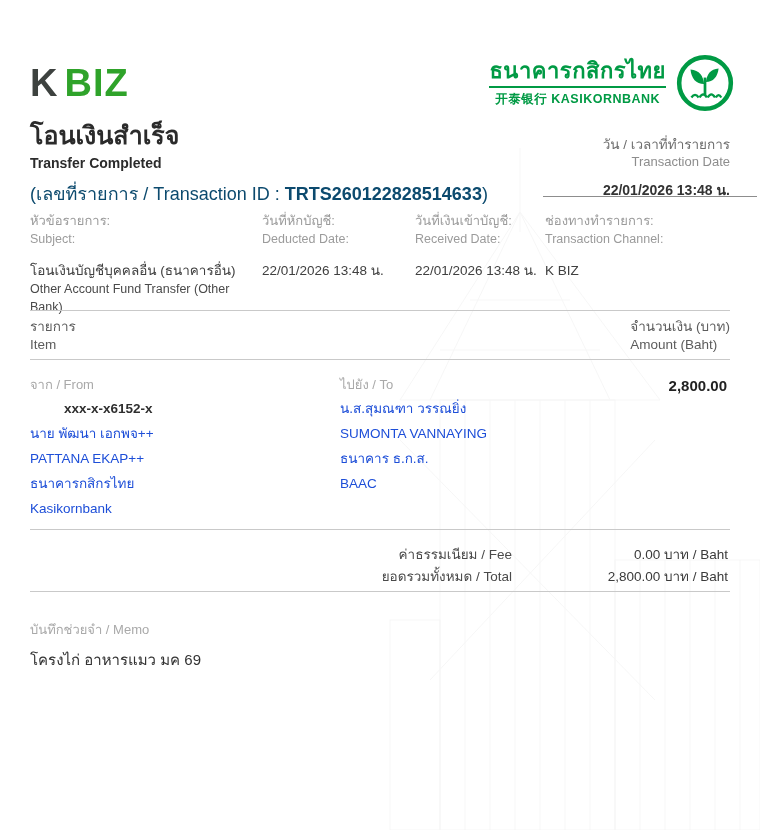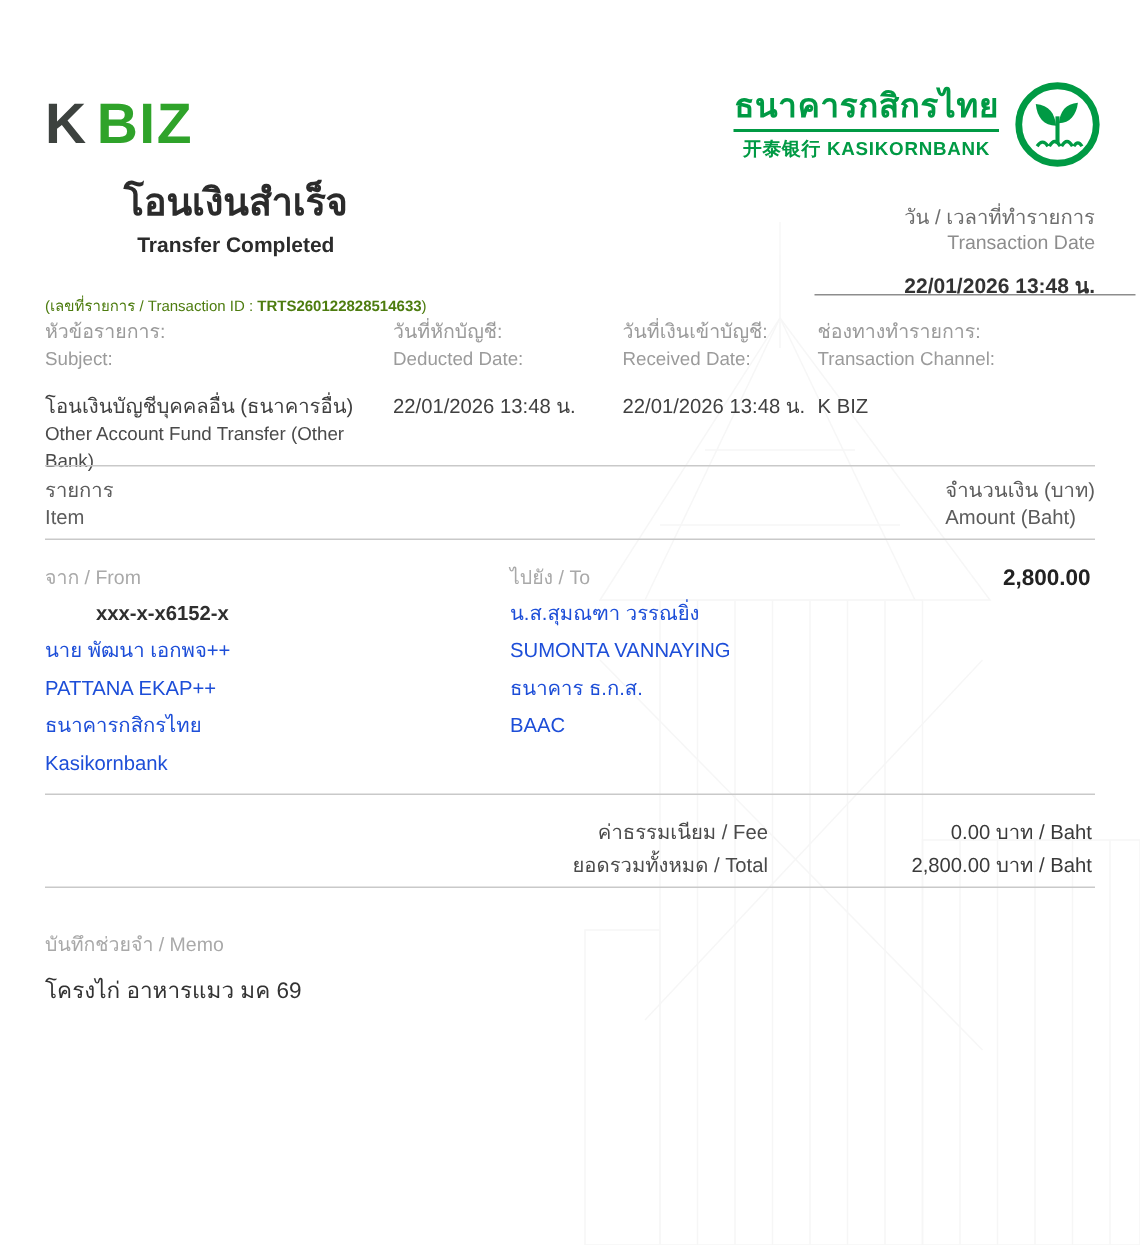--- a/index.html
+++ b/index.html
@@ -15,24 +15,24 @@
   .kbiz-biz { color:#2fa32a; margin-left:6px; }
 
   .bank-logo { position:absolute; right:26px; top:54px; display:flex; align-items:center; gap:10px; }
   .bank-text { text-align:center; color:#009a44; }
   .bank-th { font-size:22px; font-weight:700; line-height:24px; letter-spacing:0.5px; }
   .bank-rule { height:2px; background:#009a44; margin:3px 0 3px 0; }
   .bank-en { font-size:12.5px; font-weight:700; letter-spacing:0.5px; }
   .bank-seal { width:58px; height:58px; }
 
   
-  .title-block { position:absolute; left:30px; top:120px;text-align:center; }
+  .title-block { position:absolute; left:30px; top:120px; }
   .title-th { font-size:25px; font-weight:700; color:#2b2b2b; line-height:30px; }
   .title-en { font-size:14px; font-weight:700; color:#2b2b2b; line-height:26px; }
-  .txn-line { font-size:10px; color:#4d7c0f; margin-top:20px; }
+  .txn-line { font-size:18px; color:#0c4a6e; margin-top:3px; }
   .txn-id { font-weight:700; }
 
   .date-block { position:absolute; right:30px; top:136px; text-align:right; }
   .date-label-th { font-size:13.5px; color:#6e6e6e; line-height:17px; }
   .date-label-en { font-size:13px; color:#8d8d8d; line-height:17px; }
   .date-value { font-size:14px; font-weight:600; color:#333; margin-top:9px; }
   .date-underline { position:absolute; left:543px; top:196px; width:214px; height:1px; background:#8d8d8d; }
 
   
   .info-col { position:absolute; top:212px; }

